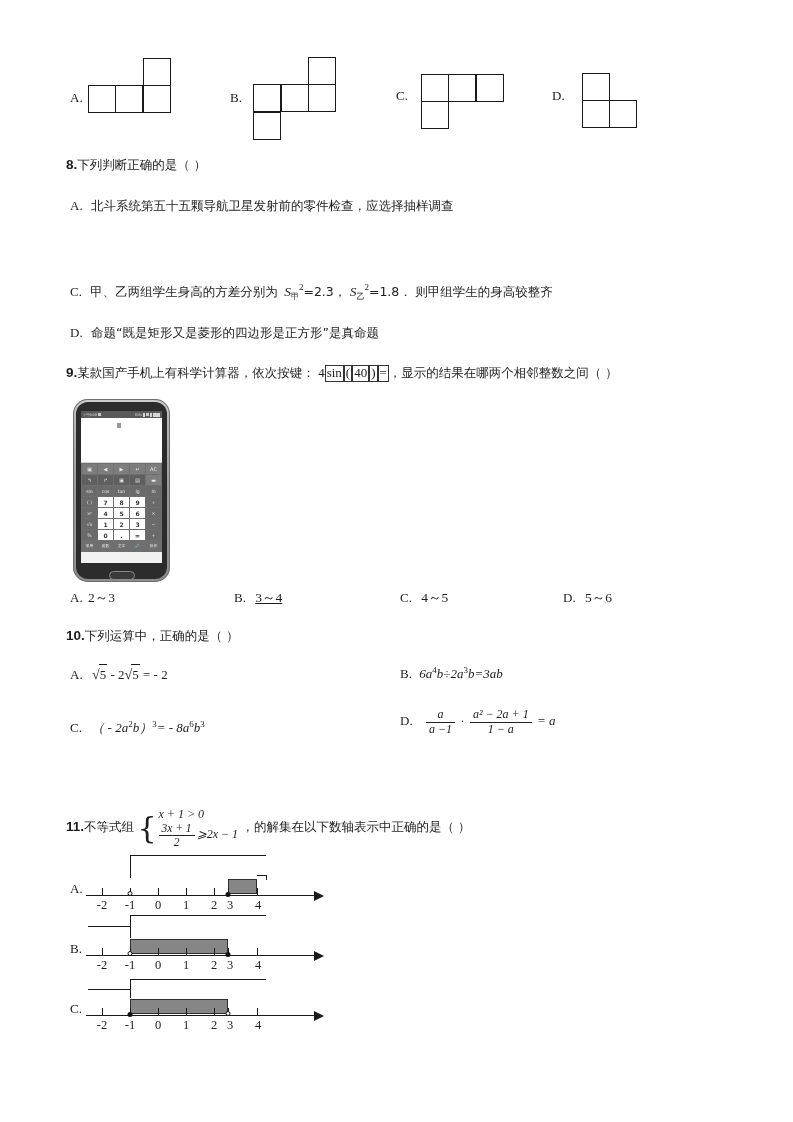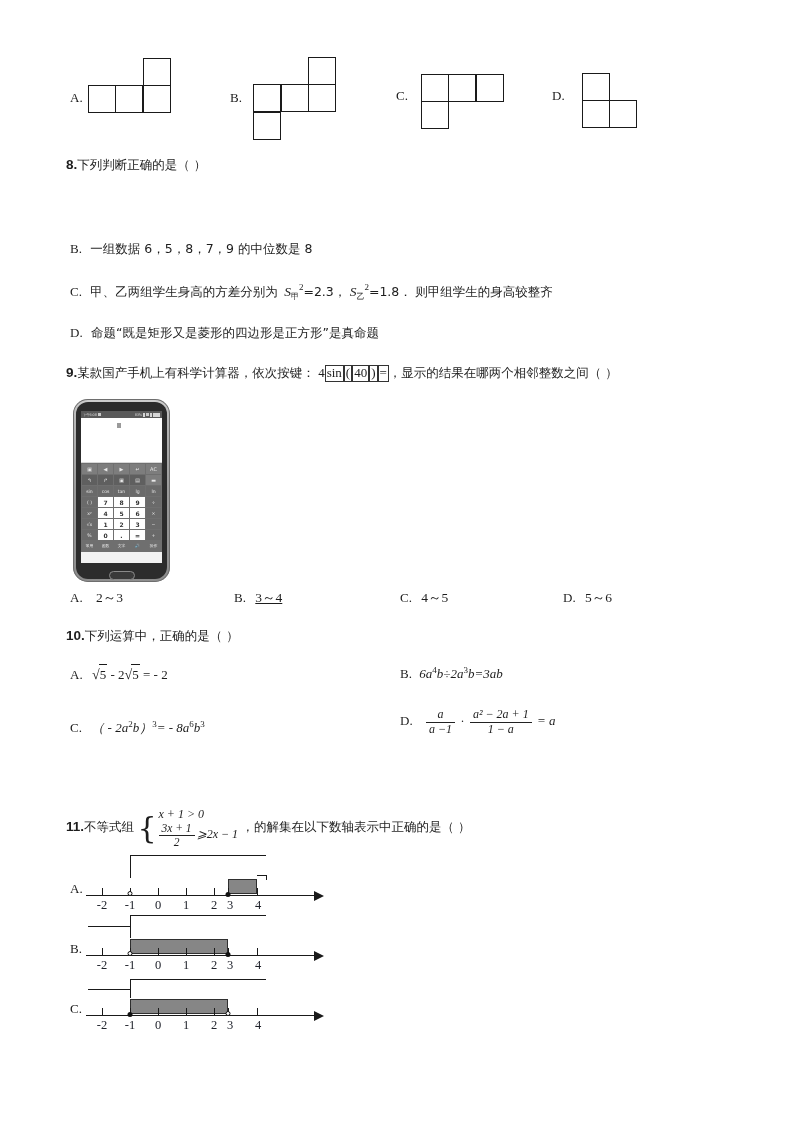--- a/index.html
+++ b/index.html
@@ -333,25 +333,25 @@
     <span class="shape-label" style="left:0px; top:28px;">D.</span>
     <span class="sq" style="left:30px; top:13px;"></span>
     <span class="sq" style="left:30px; top:40.3px;"></span>
     <span class="sq" style="left:57.3px; top:40.3px;"></span>
   </div>
 
   <div class="q-line" style="left:66px; top:155px;">
     <span class="q-num">8.</span><span class="cn">下列判断正确的是（        ）</span>
   </div>
 
-
-  <div class="q-line" style="left:70px; top:239px;">
-    <span class="opt-letter">B.</span>
-    <span class="cn" style="margin-left:5px;">一组数据 6，5，8，7，9 的中位数是 8</span>
-  </div>
+  <div class="q-line" style="left:70px; top:196px;">
+    <span class="opt-letter">A.</span>
+    <span class="cn" style="margin-left:5px;">北斗系统第五十五颗导航卫星发射前的零件检查，应选择抽样调查</span>
+  </div>
+
 
   <div class="q-line" style="left:70px; top:281px;">
     <span class="opt-letter">C.</span>
     <span class="cn" style="margin-left:5px;">甲、乙两组学生身高的方差分别为</span>
     <span class="it" style="margin-left:3px;">S</span><sub class="cn" style="font-size:8px;">甲</sub><sup style="font-size:9px;">2</sup><span class="cn">=2.3，</span>
     <span class="it">S</span><sub class="cn" style="font-size:8px;">乙</sub><sup style="font-size:9px;">2</sup><span class="cn">=1.8．</span>
     <span class="cn">则甲组学生的身高较整齐</span>
   </div>
 
   <div class="q-line" style="left:70px; top:323px;">
@@ -443,21 +443,21 @@
             <span class="key bottom">操作</span>
           </div>
         </div>
       </div>
     </div>
     <div class="phone-home"></div>
   </div>
 
   <div class="q-line" style="left:70px; top:588px;">
     <span class="opt-letter">A.</span>
-    <span style="margin-left:10px;text-align:center;">2～3</span>
+    <span style="margin-left:2px;text-align:center;">2～3</span>
   </div>
   <div class="q-line" style="left:234px; top:588px;">
     <span class="opt-letter">B.</span>
     <span style="margin-left:6px;text-decoration:underline;">3～4</span>
   </div>
   <div class="q-line" style="left:400px; top:588px;">
     <span class="opt-letter">C.</span>
     <span style="margin-left:6px;">4～5</span>
   </div>
   <div class="q-line" style="left:563px; top:588px;">

